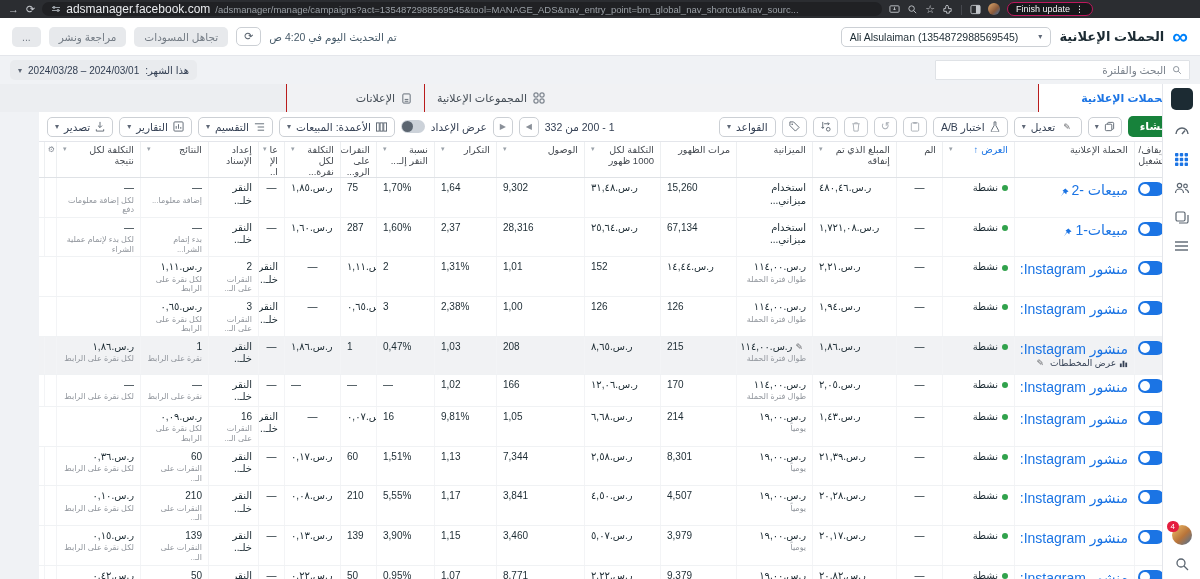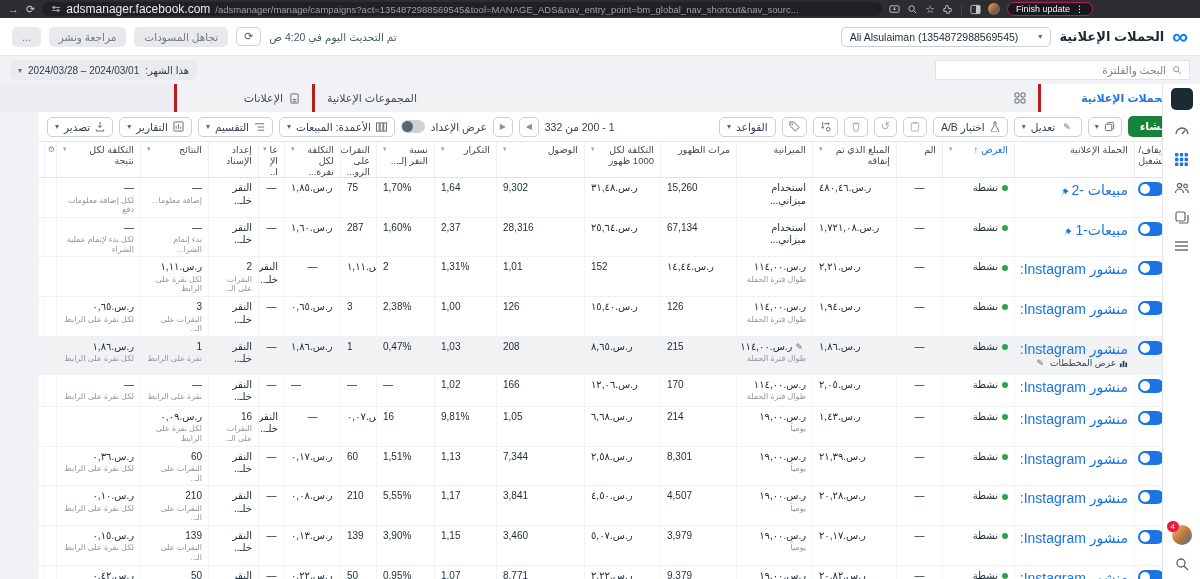--- a/index.html
+++ b/index.html
@@ -25,21 +25,21 @@
   .updated-text{font-size:10.5px;color:#465a69;white-space:nowrap}
   .gray-chip{background:#e7e9ec;border-radius:5px;color:#747c85;font-size:10.5px;padding:4px 10px;white-space:nowrap}
   .round-btn{background:#fff;border:1px solid #ccd0d5;border-radius:5px;color:#5b6570;font-size:11px;padding:2px 7px}
   .caret{font-size:8px;color:#5f6877}
 
   .filter-row{height:28px;display:flex;align-items:center;gap:8px;padding:0 10px;background:#f0f2f5}
   .search-box{width:255px;height:20px;background:#fff;border:1px solid #dfe2e6;border-radius:1px;display:flex;align-items:center;gap:6px;padding:0 7px;color:#7a828c;font-size:10.5px}
   .date-chip{height:20px;background:#e9ebee;border-radius:5px;display:flex;align-items:center;gap:6px;padding:0 8px;font-size:10px;color:#344054;white-space:nowrap}
 
   .tabs-row{height:28px;display:flex;background:#eceef1;align-items:stretch}
-  .tab{display:flex;align-items:center;gap:6px;padding:0 12px;font-size:11px;color:#444d56;border-left:3px solid #b91c1c;background:#f1f2f4}
+  .tab{display:flex;align-items:center;gap:6px;padding:0 12px;font-size:11px;color:#444d56;border-left:1px solid #b91c1c;background:#f1f2f4}
   .tab.active{background:#fff;color:#1b74e4;font-weight:bold}
   .tab .tico{display:inline-flex}
   .tabs-filler{flex:1;background:#eceef1}
 
   
   .rail{position:absolute;right:0;top:66px;bottom:0;width:38px;background:#fff;border-left:1px solid #e4e6eb;display:flex;flex-direction:column;align-items:center;padding:4px 0 6px;gap:11px;z-index:5}
   .dark-tile{width:22px;height:22px;border-radius:5px;background:#1c2b33}
   .rail-ic{width:18px;height:18px;display:flex;align-items:center;justify-content:center}
   .rail-bottom{margin-top:auto;display:flex;flex-direction:column;align-items:center;gap:10px}
   .rail-avatar{position:relative;width:20px;height:20px;border-radius:50%;background:linear-gradient(135deg,#f3c26b,#b8743a 55%,#47729e)}
@@ -167,21 +167,21 @@
     <div class="tabs-row">
       <div class="tab active" style="width:162px">
         <span class="tico">
             <svg width="12" height="12" viewBox="0 0 12 12">
               <rect x="1" y="2" width="10" height="8" rx="1.5" fill="#1b74e4"></rect>
               <path d="M6 4.2 8 7H4Z" fill="#fff"></path>
             </svg>
           </span>
         <span>الحملات الإعلانية</span>
       </div>
-      <div class="tab" style="width:726px;justify-content:space-between">
+      <div class="tab" style="width:614px;justify-content:flex-end">
         <span class="tico">
             <svg width="12" height="12" viewBox="0 0 12 12">
               <rect x="1" y="1" width="4" height="4" rx="1" fill="none" stroke="#5b6570"></rect>
               <rect x="7" y="1" width="4" height="4" rx="1" fill="none" stroke="#5b6570"></rect>
               <rect x="1" y="7" width="4" height="4" rx="1" fill="none" stroke="#5b6570"></rect>
               <rect x="7" y="7" width="4" height="4" rx="1" fill="none" stroke="#5b6570"></rect>
             </svg>
           </span>
         <span>المجموعات الإعلانية</span>
       </div>
@@ -505,21 +505,20 @@
               <div class="cell center"><span class="cbx"></span></div>
               <div class="cell center"><span class="toggle"><span class="knob"></span></span></div>
               <div class="cell">
                 <div><a class="namelink" href="#">منشور Instagram: لا تـ...</a></div>
               </div>
               <div class="cell"><span class="dot"></span><span class="statustxt">نشطة</span></div>
               <div class="cell center">—</div>
               <div class="cell left">ر.س.١,٩٤</div>
               <div class="cell"><span>ر.س.١١٤,٠٠</span><span class="sub">طوال فترة الحملة</span></div>
               <div class="cell left">126</div>
-              <div class="cell left">ر.س.١٥,٤٠</div>
               <div class="cell left">126</div>
               <div class="cell left">1,00</div>
               <div class="cell left">2,38%</div>
               <div class="cell left">3</div>
               <div class="cell left">ر.س.٠,٦٥</div>
               <div class="cell center">—</div>
               <div class="cell">النقر خلـ..</div>
               <div class="cell"><span>3</span><span class="sub">النقرات على الـ..</span></div>
               <div class="cell"><span>ر.س.٠,٦٥</span><span class="sub">لكل نقرة على الرابط</span></div>
               <div class="cell" style="padding: 0px;"></div>

